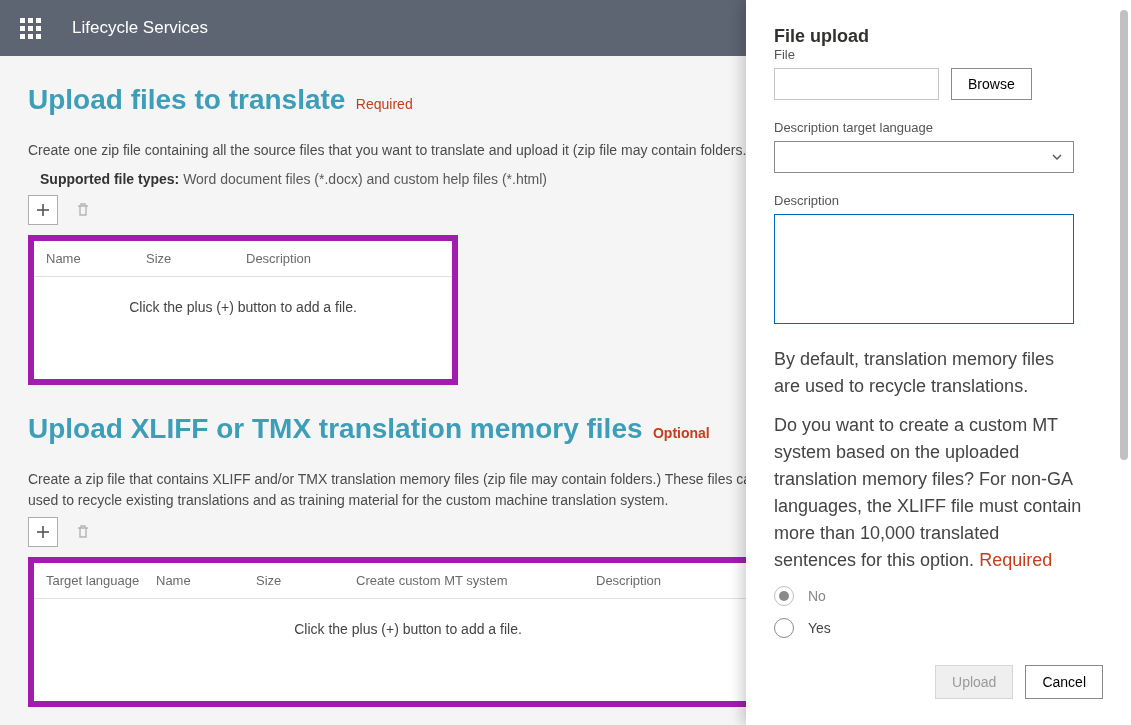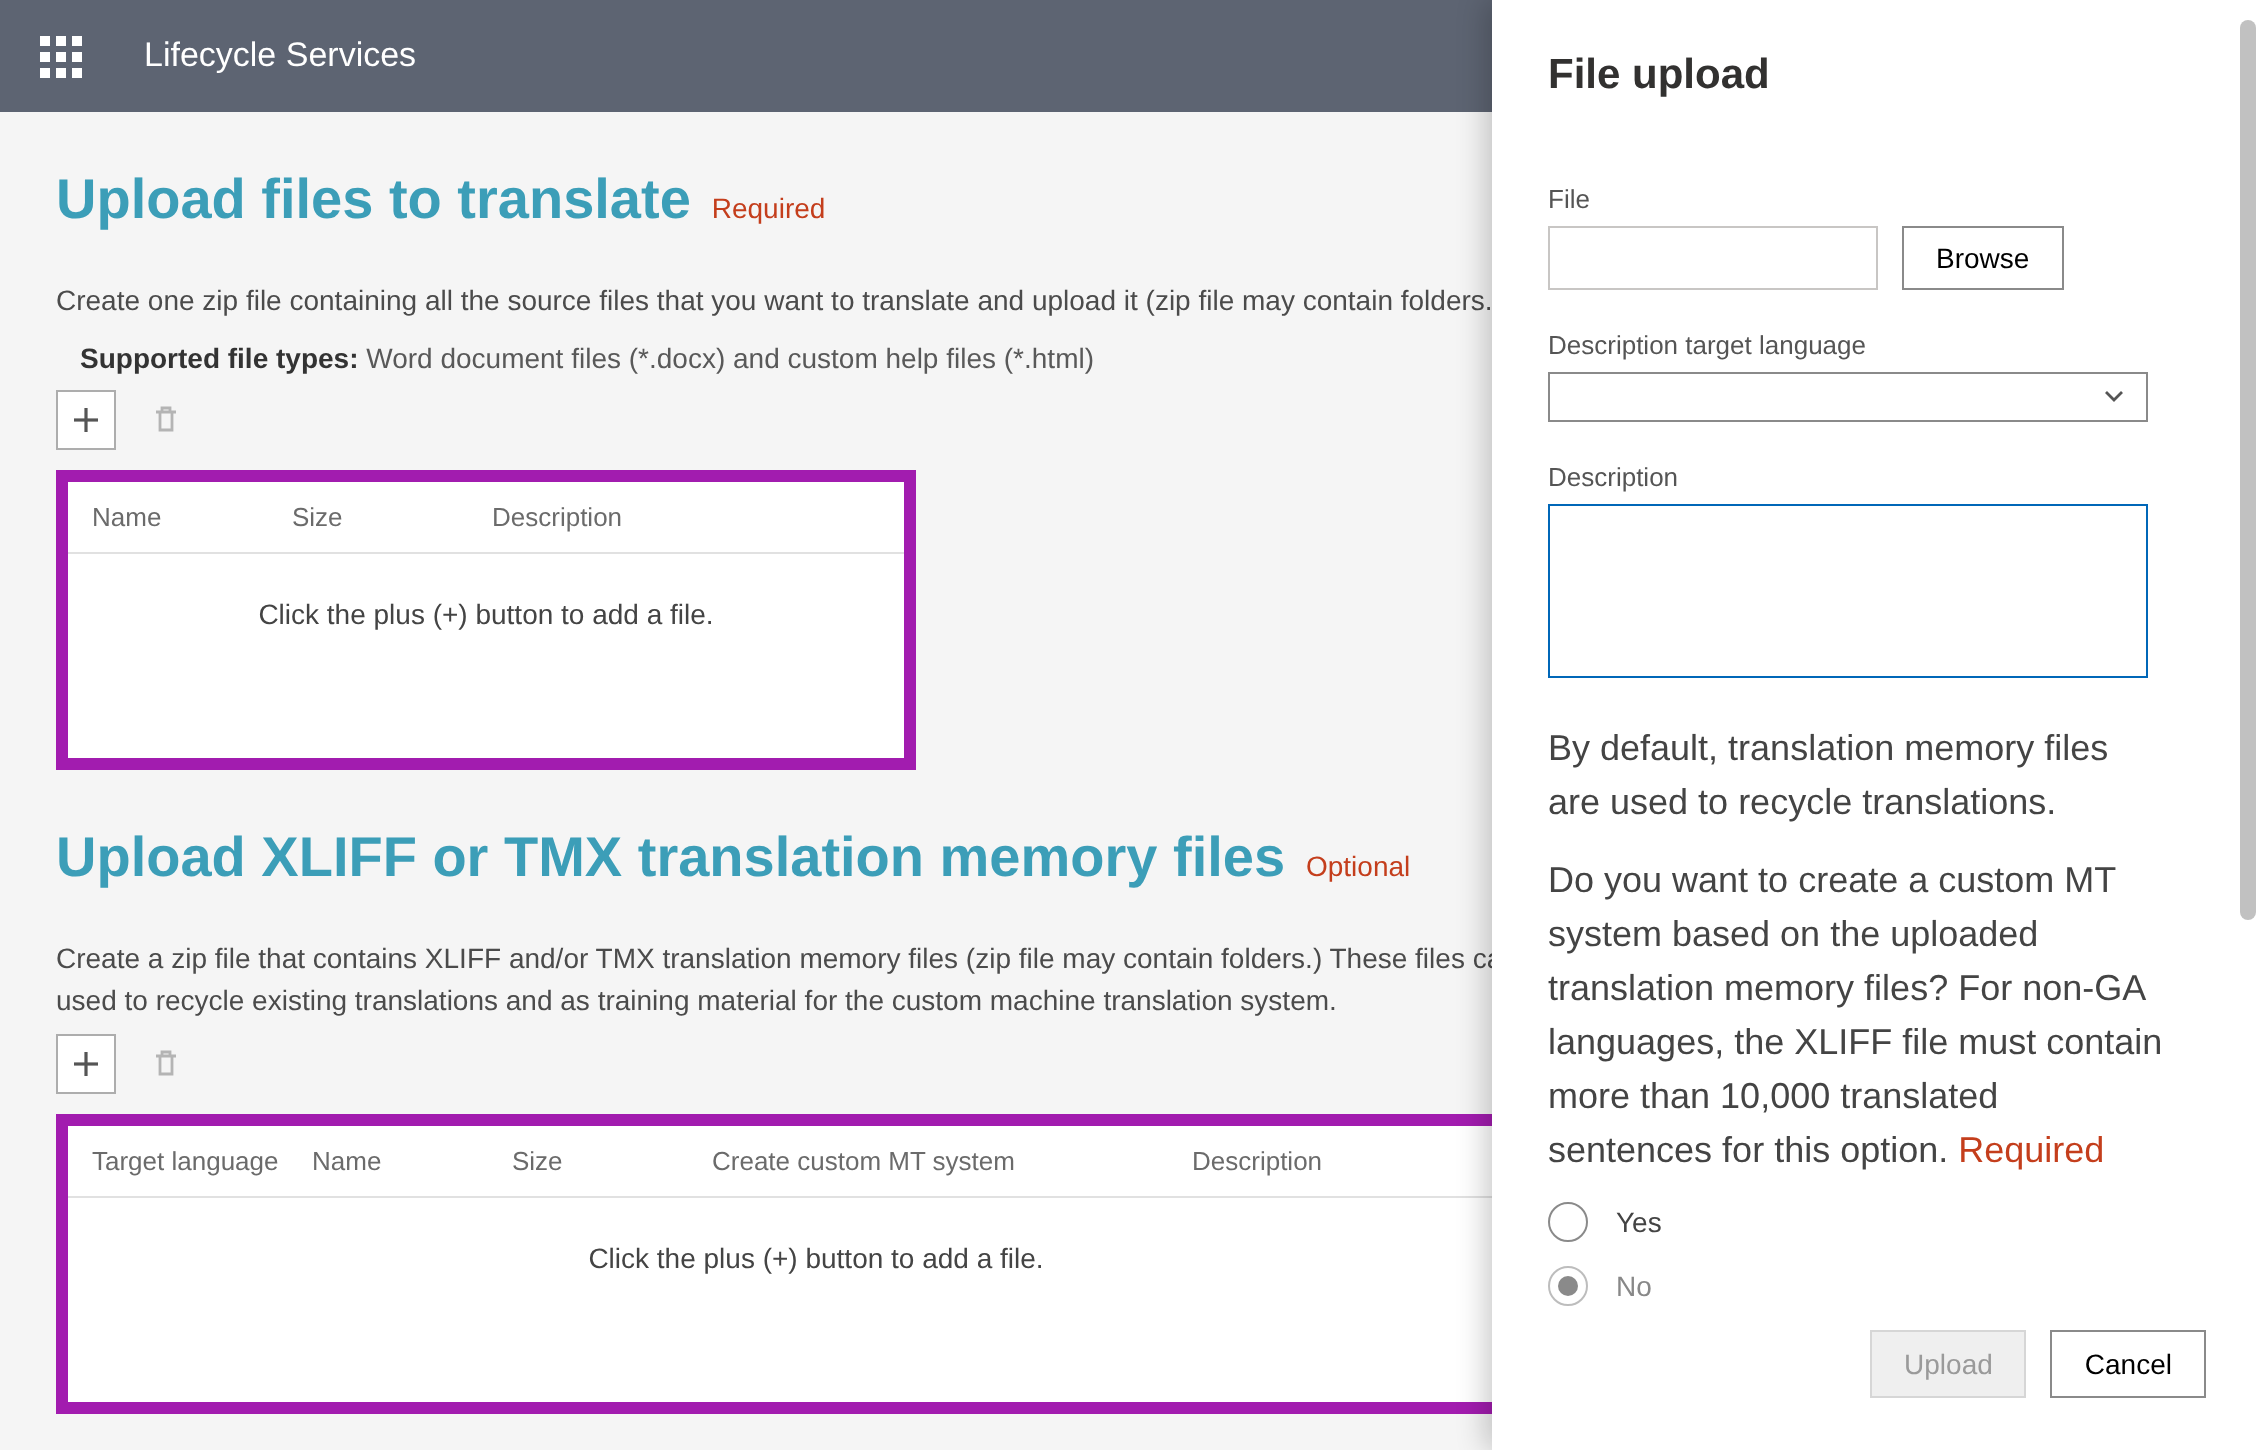--- a/index.html
+++ b/index.html
@@ -61,21 +61,21 @@
     }
     .required-tag {
       color: #c43e1c;
       font-size: 14px;
       font-weight: 400;
       margin-left: 6px;
     }
     .optional-tag {
       color: #c43e1c;
       font-size: 14px;
-      font-weight: 400;
+      font-weight: 700;
       margin-left: 6px;
     }
 
     .section {
       margin-bottom: 28px;
     }
     .section-desc {
       color: #4b4b4b;
       font-size: 14px;
       margin-top: 24px;
@@ -147,24 +147,23 @@
       right: 0;
       width: 385px;
       height: 725px;
       background: #ffffff;
       box-shadow: -3px 0 14px rgba(0,0,0,0.22);
       padding: 26px 28px 20px 28px;
       display: flex;
       flex-direction: column;
     }
     .panel-title {
-      font-size: 21px;
+      font-size: 18px;
       font-weight: 600;
       color: #323130;
-      margin-bottom: 42px;
     }
     .field-label {
       font-size: 13px;
       color: #555;
       margin-bottom: 6px;
     }
     .file-row {
       display: flex;
       gap: 12px;
       align-items: center;
@@ -392,28 +391,28 @@
 
   <div class="field-label">Description</div>
   <textarea class="textarea" style=""></textarea>
 
   <div class="panel-text">By default, translation memory files are used to recycle translations.</div>
   <div class="panel-text">
     <span>Do you want to create a custom MT system based on the uploaded translation memory files? For non-GA languages, the XLIFF file must contain more than 10,000 translated sentences for this option.</span>
     <span class="req">Required</span>
   </div>
 
+  <div class="radio-row disabled">
+    <div class="radio-circle selected"></div>
+    <span>No</span>
+  </div>
   <div class="radio-row">
     <div class="radio-circle"></div>
     <span>Yes</span>
   </div>
-  <div class="radio-row disabled">
-    <div class="radio-circle selected"></div>
-    <span>No</span>
-  </div>
 
   <div class="panel-footer">
     <button class="btn disabled">Upload</button>
     <button class="btn">Cancel</button>
   </div>
 </div>
 
 <div class="fake-scroll">
   <div class="thumb"></div>
 </div>

